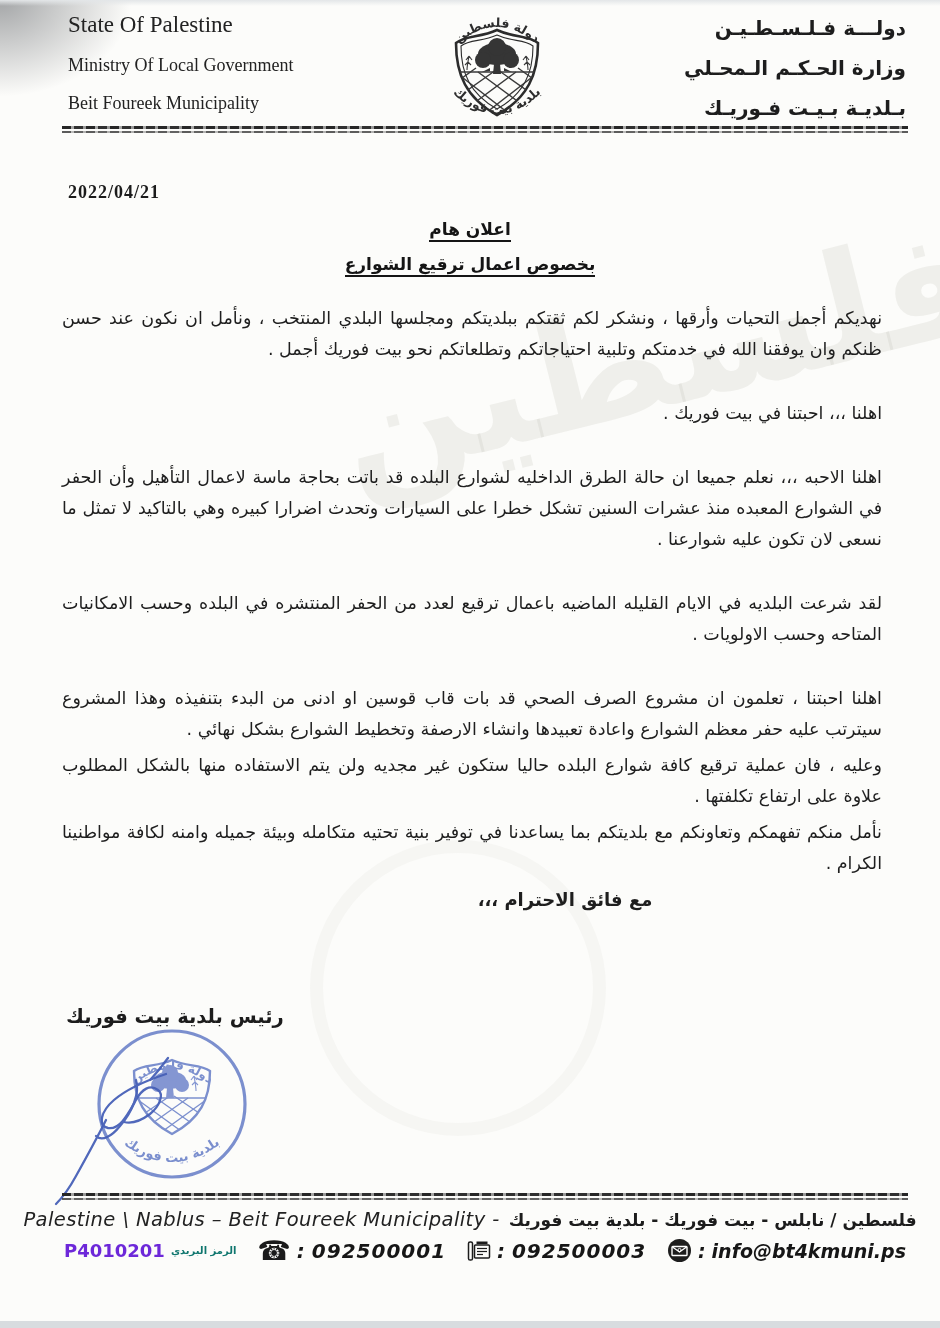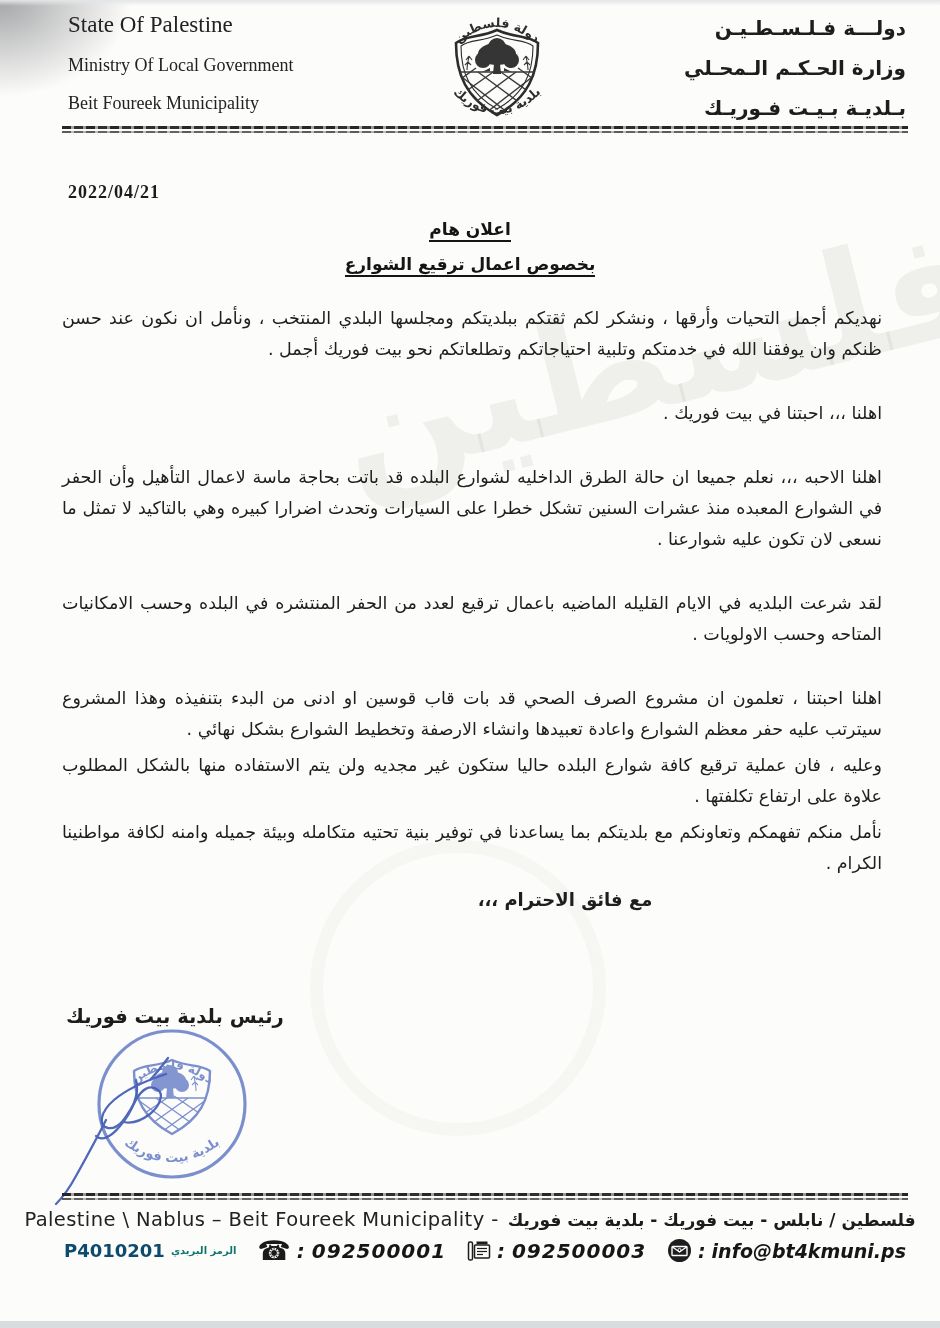--- a/index.html
+++ b/index.html
@@ -45,26 +45,26 @@
   .closing{position:relative;left:93px;text-align:center;font-size:18px;font-weight:bold;margin-top:4px;}
 
   
   .sig{position:absolute;left:66px;top:998px;direction:rtl;text-align:center;
     font-weight:bold;font-size:19.5px;line-height:37px;color:#1c1c1c;}
   .stamp{position:absolute;left:48px;top:1016px;opacity:.88;}
 
   
   .footer1{position:absolute;left:0;right:0;top:1208px;display:flex;justify-content:center;
     align-items:baseline;gap:9px;}
-  .f1-en{font-size:19.5px;letter-spacing:.4px;color:#222;}
+  .f1-en{font-style:italic;font-size:19.5px;letter-spacing:.4px;color:#222;}
   .f1-ar{direction:rtl;font-weight:bold;font-size:17px;color:#1c1c1c;}
   .footer2{position:absolute;left:64px;right:34px;top:1238px;display:flex;align-items:center;
     justify-content:space-between;}
   .f2-group{display:flex;align-items:center;gap:6px;}
-  .postal-code{font-weight:bold;font-size:18px;color:#0c4a6e;}
+  .postal-code{font-weight:bold;font-size:18px;color:#6d28d9;}
   .postal-label{direction:rtl;font-weight:bold;font-size:10px;color:#0f766e;}
   .phone-glyph{font-size:27px;line-height:22px;color:#1a1a1a;}
   .num{font-style:italic;font-weight:bold;font-size:20px;letter-spacing:1px;color:#161616;}
   .email{font-style:italic;font-weight:bold;font-size:19px;color:#161616;}
 </style>
 </head>
 <body>
 
 <div class="page">
 

